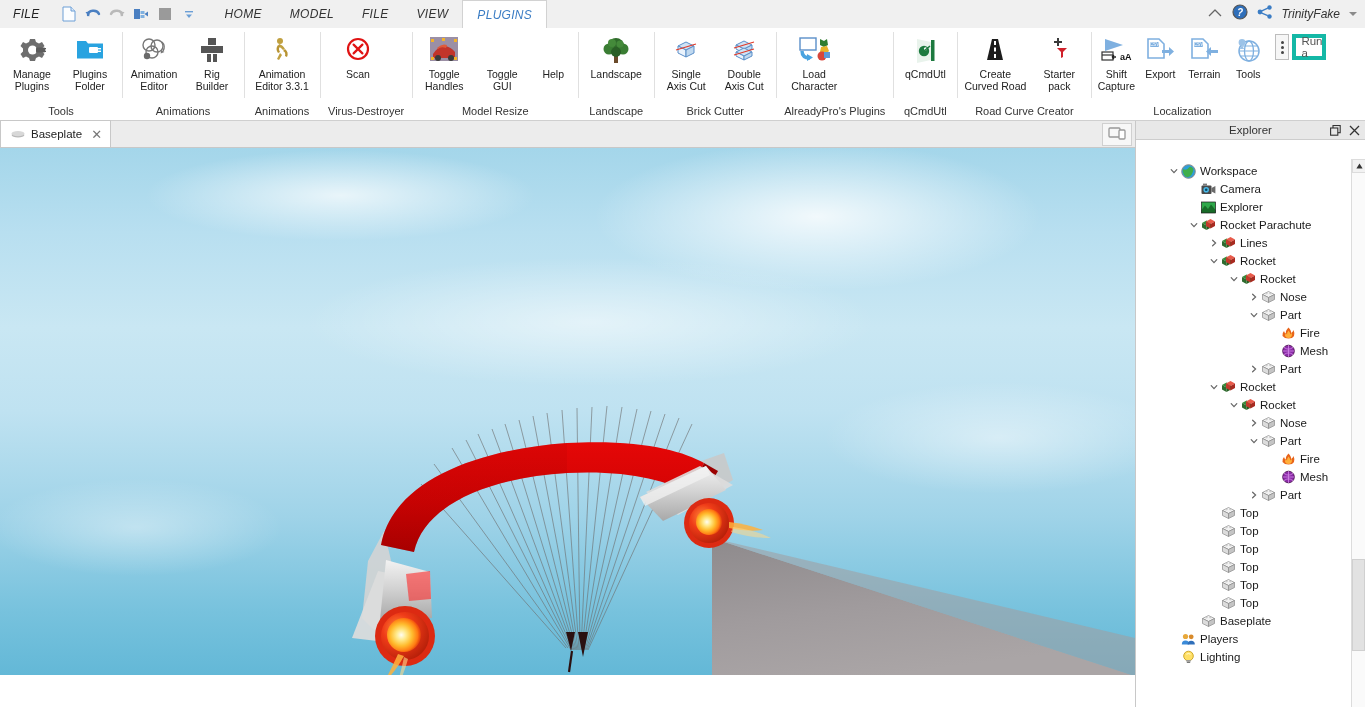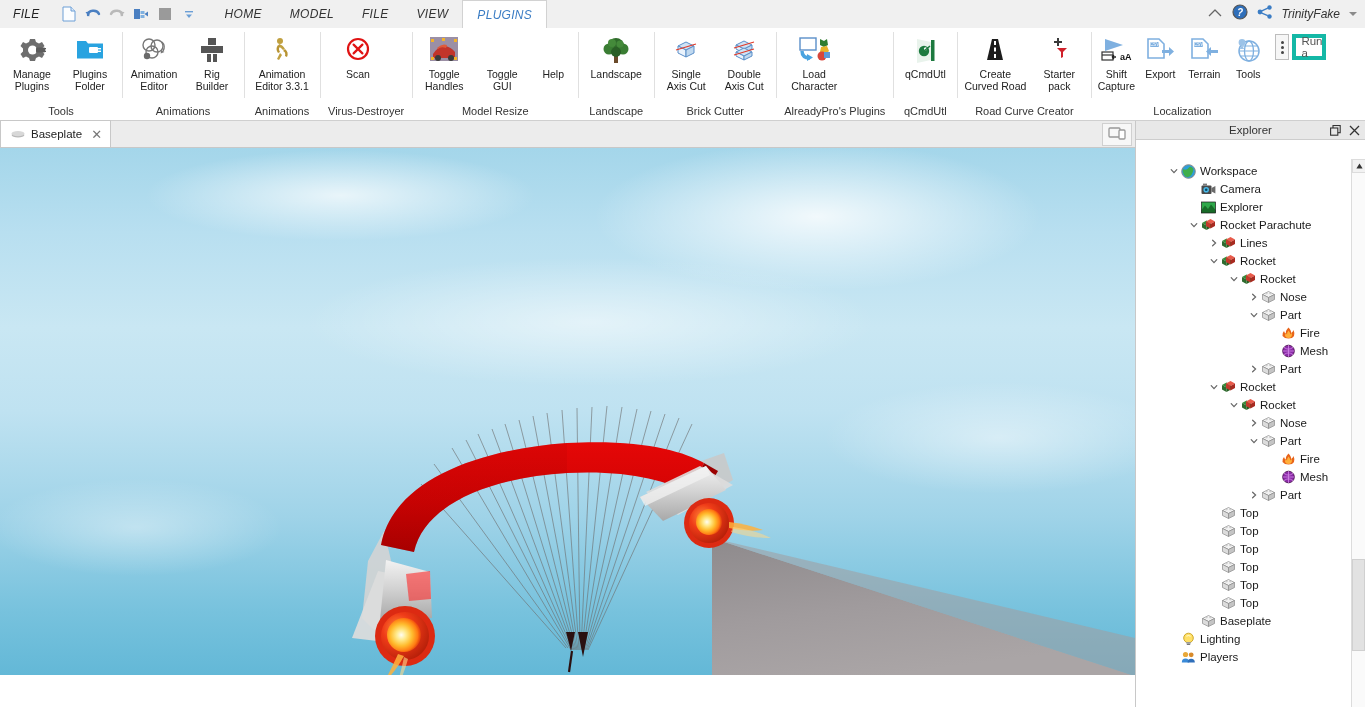--- a/index.html
+++ b/index.html
@@ -1066,40 +1066,40 @@
               <ellipse cx="5.3" cy="3.6" rx="1.5" ry="0.8" fill="#cfcfcf"></ellipse>
               <ellipse cx="9.5" cy="3.6" rx="1.5" ry="0.8" fill="#cfcfcf"></ellipse>
             </svg>
           </span>
           <span class="tlabel">Baseplate</span>
         </div>
         <div class="trow" style="padding-left: 4px;">
           <span class="tarrow"></span>
           <span class="tico">
             <svg width="15" height="14" viewBox="0 0 15 14">
+              <circle cx="4.5" cy="4.5" r="2.6" fill="#e8a83a"></circle>
+              <path d="M0.8 12.5 q0-4 3.7-4 t3.7 4z" fill="#3a8ad8"></path>
+              <circle cx="10.2" cy="4.8" r="2.4" fill="#d88a2a"></circle>
+              <path d="M6.6 12.5 q0-3.7 3.6-3.7 t3.6 3.7z" fill="#2f6fba"></path>
+            </svg>
+          </span>
+          <span class="tlabel">Players</span>
+        </div>
+        <div class="trow" style="padding-left: 4px;">
+          <span class="tarrow"></span>
+          <span class="tico">
+            <svg width="15" height="14" viewBox="0 0 15 14">
               <circle cx="7.5" cy="6" r="4.8" fill="#ffe066" stroke="#c8a020" stroke-width="0.9"></circle>
               <path d="M5.5 4.5 q2-2 4 0" stroke="#fff6c0" stroke-width="1.1" fill="none"></path>
               <rect x="5.2" y="10" width="4.6" height="1.5" fill="#9a9a9a"></rect>
               <rect x="5.8" y="11.6" width="3.4" height="1.4" fill="#7a7a7a"></rect>
             </svg>
           </span>
           <span class="tlabel">Lighting</span>
         </div>
-        <div class="trow" style="padding-left: 4px;">
-          <span class="tarrow"></span>
-          <span class="tico">
-            <svg width="15" height="14" viewBox="0 0 15 14">
-              <circle cx="4.5" cy="4.5" r="2.6" fill="#e8a83a"></circle>
-              <path d="M0.8 12.5 q0-4 3.7-4 t3.7 4z" fill="#3a8ad8"></path>
-              <circle cx="10.2" cy="4.8" r="2.4" fill="#d88a2a"></circle>
-              <path d="M6.6 12.5 q0-3.7 3.6-3.7 t3.6 3.7z" fill="#2f6fba"></path>
-            </svg>
-          </span>
-          <span class="tlabel">Players</span>
-        </div>
       </div>
 
     <div class="exp-scroll">
       <div class="sb-arrow">
         <svg width="7" height="6" viewBox="0 0 7 6">
             <path d="M3.5 0.6 L6.6 5.4 L0.4 5.4 Z" fill="#333"></path>
           </svg>
       </div>
       <div class="sb-thumb"></div>
       <div class="sb-arrow bot">

